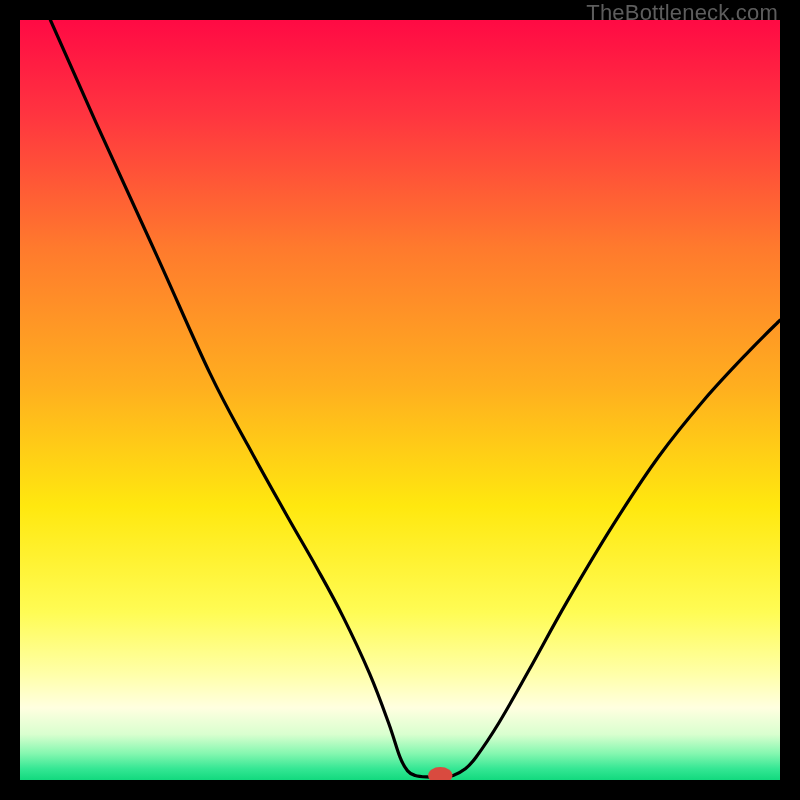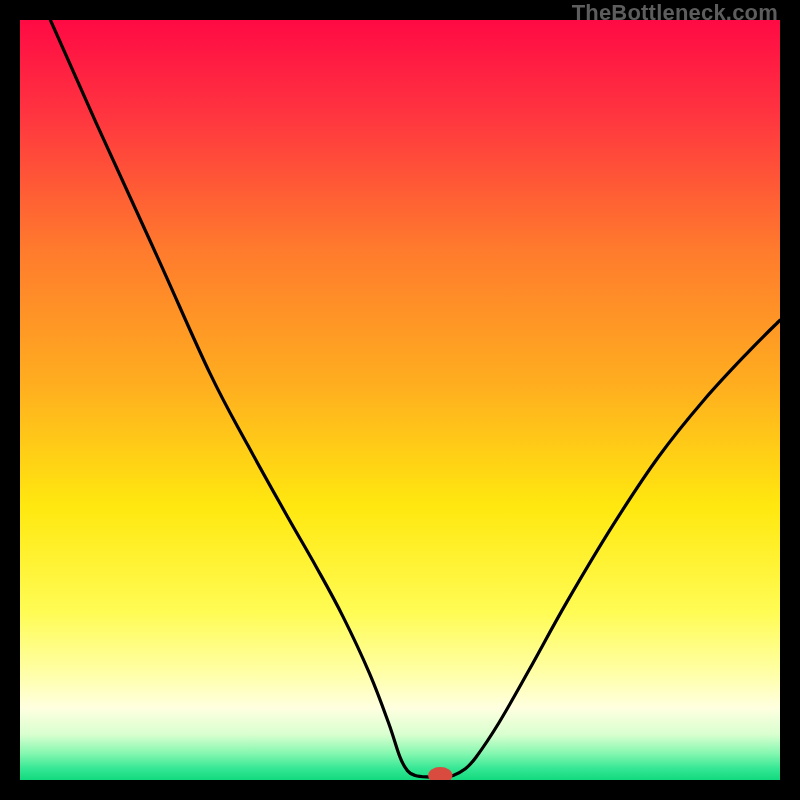--- a/index.html
+++ b/index.html
@@ -18,21 +18,21 @@
     width: 760px;
     height: 760px;
     background: #000;
   }
   .watermark {
     position: absolute;
     top: 0px;
     right: 22px;
     color: #5d5d5d;
     font-size: 22px;
-    font-weight: 700;
+    font-weight: 400;
     letter-spacing: 0.2px;
     z-index: 5;
     user-select: none;
     text-align: center;
   }
   svg {
     display: block;
   }
 </style>
 </head>

